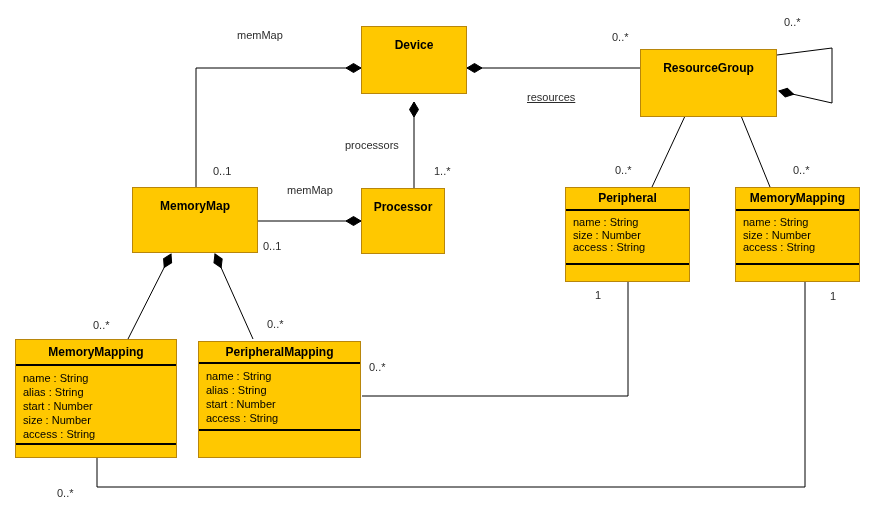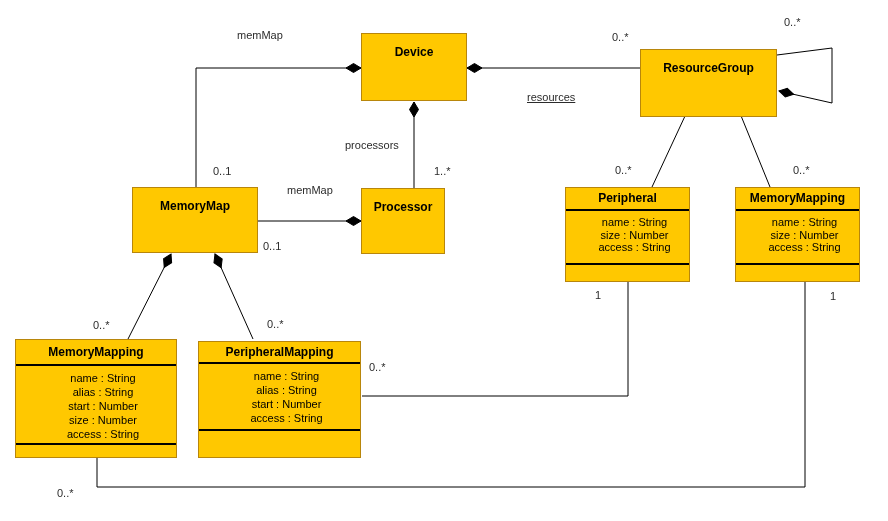--- a/index.html
+++ b/index.html
@@ -31,31 +31,30 @@
   .uml-class .title{
     font-weight:bold;
     font-size:12px;
     color:#000;
     text-align:center;
   }
   .simple .title{padding-top:11px;}
   .comp .title{border-bottom:2px solid #000;}
   .attrs{
     border-bottom:2px solid #000;
-    padding:5px 0 0 14px;
+    padding:5px 0 0 7px;
     font-size:11px;
     color:#000;
     line-height:14px;
     box-sizing:border-box;
-    text-align:center;
   }
   .foot{flex:1;}
 
   
-  #box-device        {left:361px;top:33px;width:106px;height:68px;}
+  #box-device        {left:361px;top:26px;width:106px;height:68px;}
   #box-resourcegroup {left:640px;top:33px;width:137px;height:68px;margin-top:16px;}
   #box-memorymap     {left:132px;top:187px;width:126px;height:66px;}
   #box-processor     {left:361px;top:188px;width:84px;height:66px;}
 
   
   #box-peripheral    {left:565px;top:187px;width:125px;height:95px;}
   #box-memoryregion  {left:735px;top:187px;width:125px;height:95px;}
   #box-peripheral .title,#box-memoryregion .title{height:21px;line-height:21px;}
   #box-peripheral .attrs,#box-memoryregion .attrs{height:54px;line-height:12.5px;}
 

